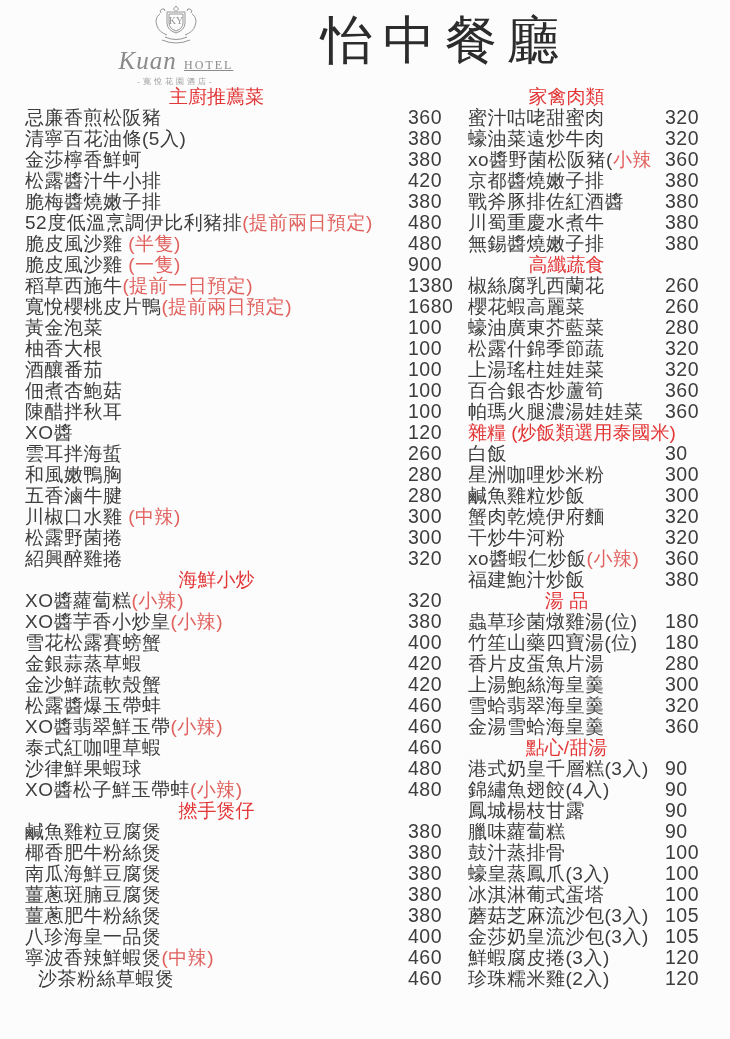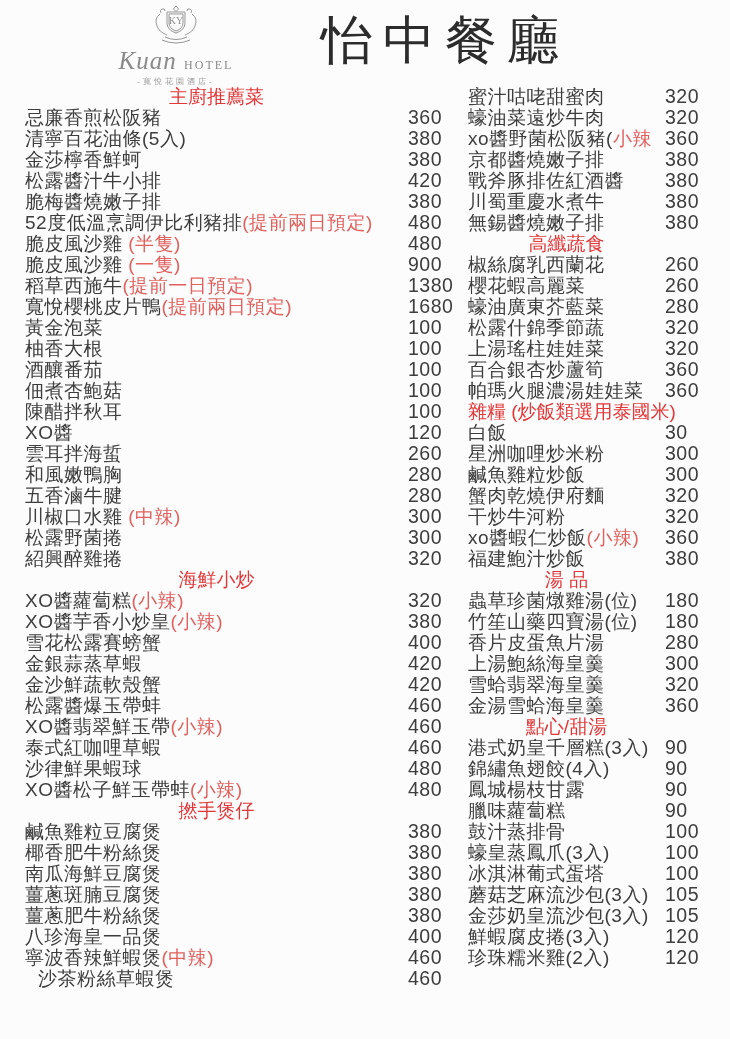--- a/index.html
+++ b/index.html
@@ -17,21 +17,21 @@
     color:var(--ink);
     position:relative;
     overflow:hidden;
   }
   .logo{
     position:absolute;left:96px;top:4px;width:160px;
     text-align:center;color:var(--logo);
   }
   .crest{display:block;margin:0 auto;}
   .brand{font-family:"Liberation Serif",serif;font-style:italic;font-size:25px;line-height:1;letter-spacing:1px;color:#8a8a8a;white-space:nowrap;}
-  .brand .suffix{font-style:normal;font-family:"Liberation Serif",serif;font-size:12px;letter-spacing:2px;color:#8a8a8a;}
+  .brand .suffix{font-style:normal;font-family:"Liberation Serif",serif;font-size:12px;letter-spacing:2px;color:#8a8a8a;text-decoration:underline;}
   .sublabel{font-size:8px;letter-spacing:3px;color:#9a9a9a;margin-top:3px;white-space:nowrap;}
   .page-title{
     position:absolute;top:6px;left:160px;right:0;
     text-align:center;
     font-size:52px;letter-spacing:10px;
     color:#2c2c2c;font-weight:400;white-space:nowrap;
   }
   .menu{
     position:absolute;top:86px;left:25px;right:4px;
     display:flex;
@@ -130,20 +130,21 @@
       <div class="row"><span class="iname">鹹魚雞粒豆腐煲</span><span class="price">380</span></div>
       <div class="row"><span class="iname">椰香肥牛粉絲煲</span><span class="price">380</span></div>
       <div class="row"><span class="iname">南瓜海鮮豆腐煲</span><span class="price">380</span></div>
       <div class="row"><span class="iname">薑蔥斑腩豆腐煲</span><span class="price">380</span></div>
       <div class="row"><span class="iname">薑蔥肥牛粉絲煲</span><span class="price">380</span></div>
       <div class="row"><span class="iname">八珍海皇一品煲</span><span class="price">400</span></div>
       <div class="row"><span class="iname">寧波香辣鮮蝦煲<span class="note">(中辣)</span></span><span class="price">460</span></div>
       <div class="row indent"><span class="iname">沙茶粉絲草蝦煲</span><span class="price">460</span></div>
     </div>
   <div class="col col-right">
+      <div class="section-header">家禽肉類</div>
       <div class="row"><span class="iname">蜜汁咕咾甜蜜肉</span><span class="price">320</span></div>
       <div class="row"><span class="iname">蠔油菜遠炒牛肉</span><span class="price">320</span></div>
       <div class="row"><span class="iname">xo醬野菌松阪豬(<span class="note">小辣</span></span><span class="price">360</span></div>
       <div class="row"><span class="iname">京都醬燒嫩子排</span><span class="price">380</span></div>
       <div class="row"><span class="iname">戰斧豚排佐紅酒醬</span><span class="price">380</span></div>
       <div class="row"><span class="iname">川蜀重慶水煮牛</span><span class="price">380</span></div>
       <div class="row"><span class="iname">無錫醬燒嫩子排</span><span class="price">380</span></div>
       <div class="section-header">高纖蔬食</div>
       <div class="row"><span class="iname">椒絲腐乳西蘭花</span><span class="price">260</span></div>
       <div class="row"><span class="iname">櫻花蝦高麗菜</span><span class="price">260</span></div>

